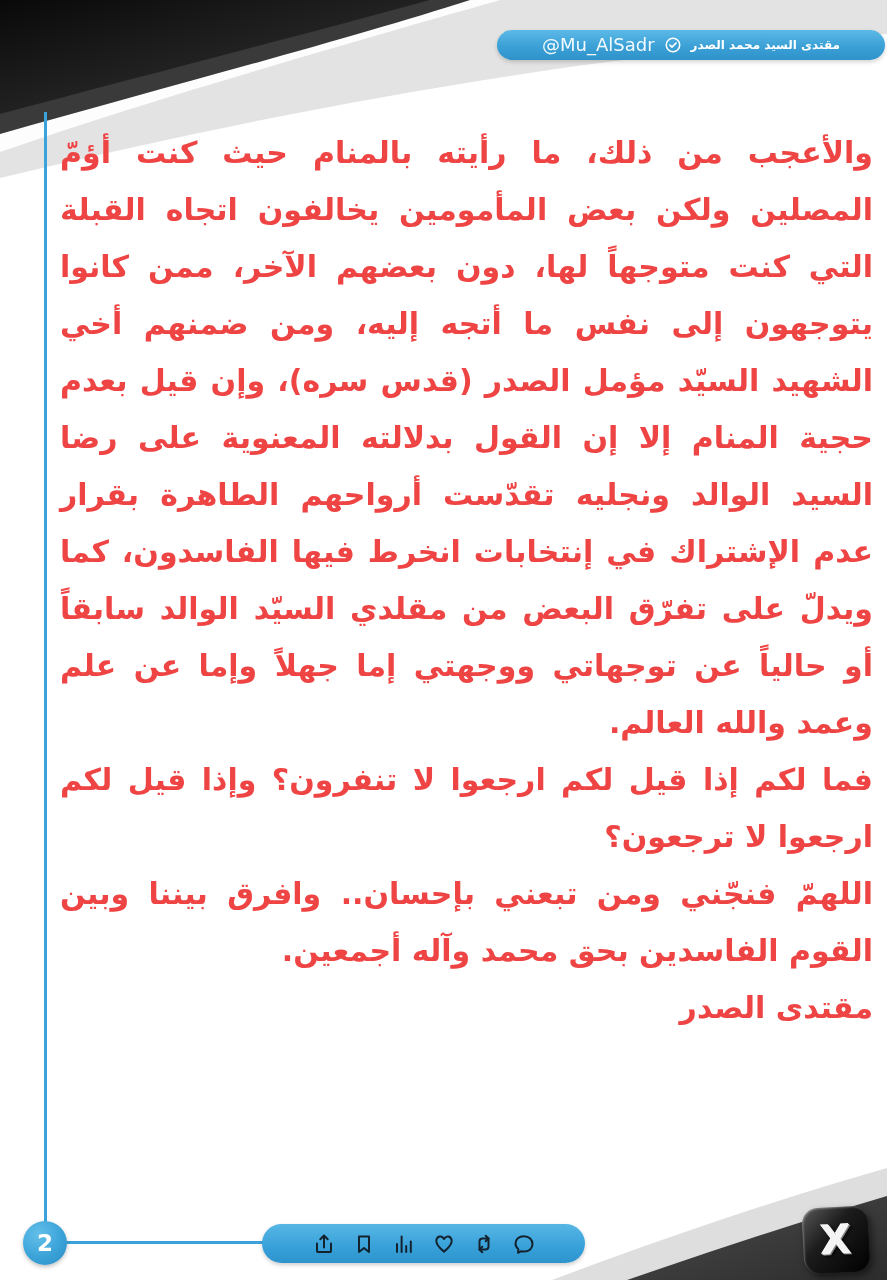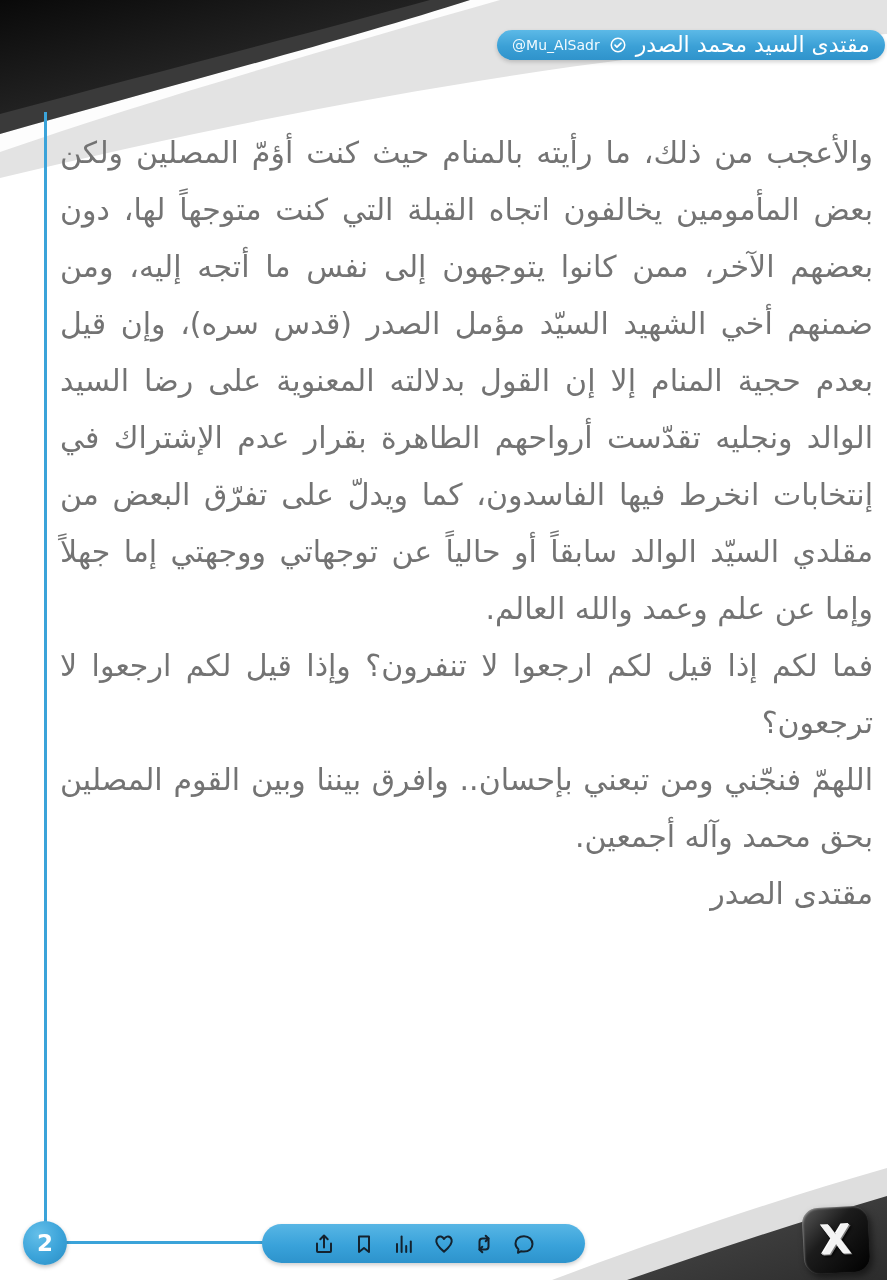--- a/index.html
+++ b/index.html
@@ -9,36 +9,36 @@
   }
   
   .header-shapes{position:absolute;top:0;left:0;width:887px;height:200px;pointer-events:none;}
   
   .header-pill{
     position:absolute;top:30px;left:497px;width:388px;height:30px;
     background:linear-gradient(180deg,#5cb9e7 0%,#3ba0d6 55%,#2f93cb 100%);
     border-radius:16px;display:flex;flex-direction:row-reverse;align-items:center;
     justify-content:center;gap:9px;box-shadow:0 2px 4px rgba(0,0,0,.18);
   }
-  .header-pill .acct-name{color:#fff;font-weight:normal;font-size:22px;line-height:1;direction:rtl;}
-  .header-pill .acct-handle{color:#f2fafe;font-size:14px;line-height:1;direction:ltr;unicode-bidi:embed;text-align:center;}
+  .header-pill .acct-name{color:#fff;font-weight:bold;font-size:12px;line-height:1;direction:rtl;}
+  .header-pill .acct-handle{color:#f2fafe;font-size:18px;line-height:1;direction:ltr;unicode-bidi:embed;text-align:center;}
   .badge{display:inline-flex;align-items:center;}
   
   .v-line{position:absolute;left:44px;top:112px;width:3px;height:1130px;background:#3ba3d9;}
   .h-line{position:absolute;left:46px;top:1241px;width:228px;height:3px;background:#3ba3d9;}
   .page-badge{
     position:absolute;left:23px;top:1221px;width:44px;height:44px;border-radius:50%;
     background:radial-gradient(circle at 35% 30%,#64bfe9 0%,#3ba3d9 55%,#2a8cc2 100%);
     color:#fff;font-weight:bold;font-size:23px;display:flex;align-items:center;justify-content:center;
     box-shadow:0 2px 4px rgba(0,0,0,.25);
   }
   
   .content{
     position:absolute;top:124px;right:14px;left:60px;direction:rtl;
-    color:#737373;font-weight:normal;font-size:30px;line-height:57px;
+    color:#ef4444;font-weight:bold;font-size:30px;line-height:57px;
   }
   .content p{margin:0;text-align:justify;}
   .signature{margin-top:10px;text-align:left;padding-left:48px;}
   
   .toolbar{
     position:absolute;left:262px;top:1224px;width:323px;height:39px;border-radius:20px;
     background:linear-gradient(180deg,#58b6e5 0%,#39a2da 55%,#2d93cc 100%);
     display:flex;align-items:center;justify-content:center;gap:14px;
     box-shadow:0 2px 4px rgba(0,0,0,.2);
   }
@@ -90,21 +90,21 @@
       </svg>
     </span>
     <span class="acct-handle">@Mu_AlSadr</span>
   </div>
 
   <div class="v-line"></div>
 
   <main class="content">
     <p>والأعجب من ذلك، ما رأيته بالمنام حيث كنت أؤمّ المصلين ولكن بعض المأمومين يخالفون اتجاه القبلة التي كنت متوجهاً لها، دون بعضهم الآخر، ممن كانوا يتوجهون إلى نفس ما أتجه إليه، ومن ضمنهم أخي الشهيد السيّد مؤمل الصدر (قدس سره)، وإن قيل بعدم حجية المنام إلا إن القول بدلالته المعنوية على رضا السيد الوالد ونجليه تقدّست أرواحهم الطاهرة بقرار عدم الإشتراك في إنتخابات انخرط فيها الفاسدون، كما ويدلّ على تفرّق البعض من مقلدي السيّد الوالد سابقاً أو حالياً عن توجهاتي ووجهتي إما جهلاً وإما عن علم وعمد والله العالم.</p>
     <p>فما لكم إذا قيل لكم ارجعوا لا تنفرون؟ وإذا قيل لكم ارجعوا لا ترجعون؟</p>
-    <p>اللهمّ فنجّني ومن تبعني بإحسان.. وافرق بيننا وبين القوم المصلين بحق محمد وآله أجمعين.</p>
+    <p>اللهمّ فنجّني ومن تبعني بإحسان.. وافرق بيننا وبين القوم الفاسدين بحق محمد وآله أجمعين.</p>
     <p class="signature">مقتدى الصدر</p>
   </main>
 
   <div class="h-line"></div>
   <div class="page-badge">2</div>
 
   <div class="toolbar">
     <span class="tb-icon">
       <svg width="24" height="24" viewBox="0 0 24 24">
         <path d="M12 15.5 V4"></path>

